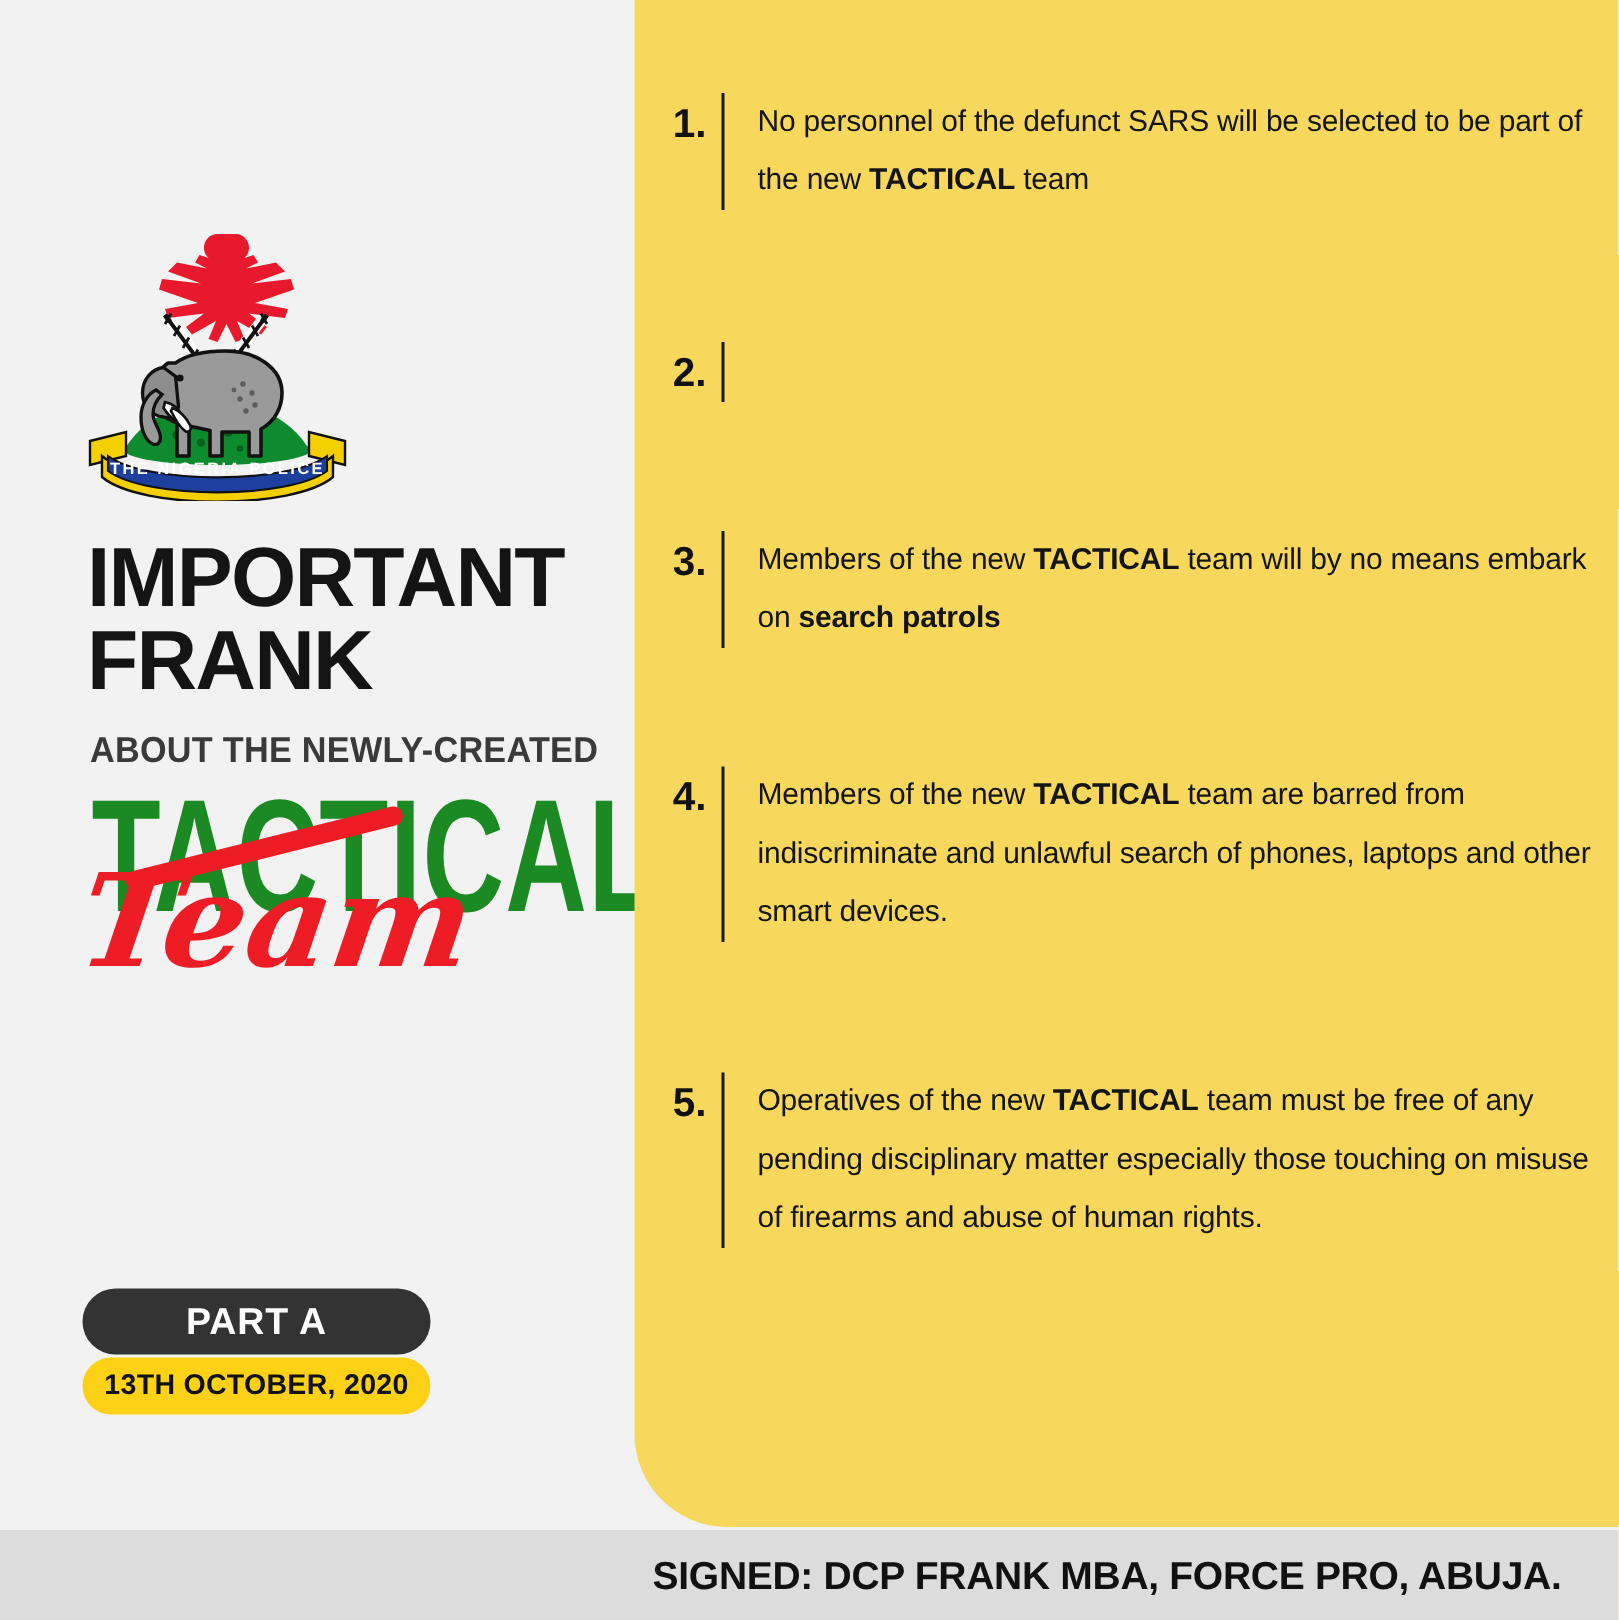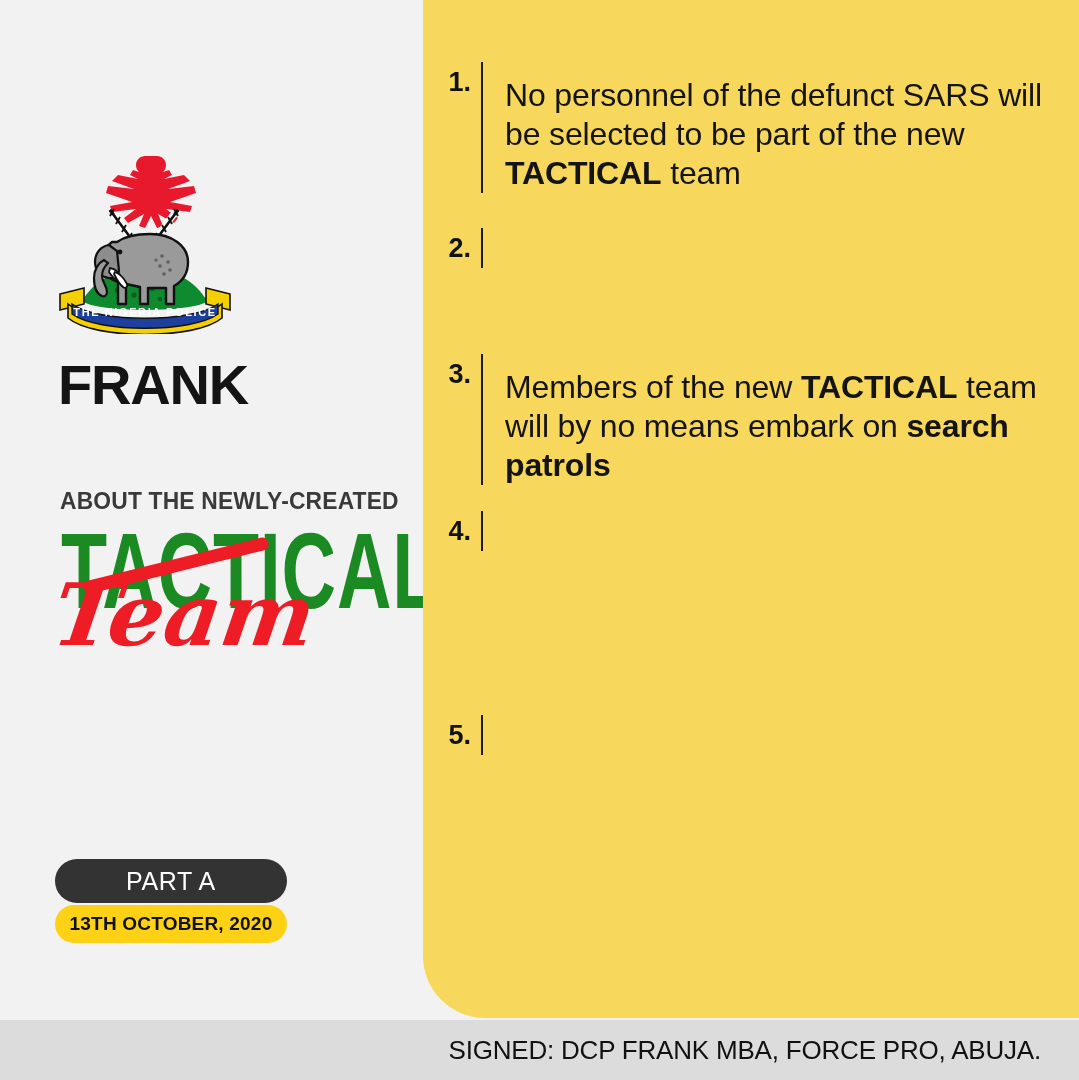--- a/index.html
+++ b/index.html
@@ -110,21 +110,21 @@
 
   .badge-part {
     position: absolute;
     left: 55px;
     top: 859px;
     width: 232px;
     height: 44px;
     background: #333333;
     border-radius: 22px;
     color: #ffffff;
-    font-weight: 400;
+    font-weight: 700;
     font-size: 25px;
     letter-spacing: 0.6px;
     display: flex;
     align-items: center;
     justify-content: center;
   }
   .badge-date {
     position: absolute;
     left: 55px;
     top: 905px;
@@ -179,45 +179,44 @@
   }
   .fact-rule {
     flex: 0 0 0px;
     width: 0;
     border-left: 2.5px solid #1a1a1a;
     align-self: stretch;
     margin-right: 22px;
   }
   .fact-text {
     flex: 1 1 auto;
-    font-size: 32px;
+    font-size: 20px;
     line-height: 39px;
     color: #141414;
     letter-spacing: -0.15px;
-    margin-top: 14px;
   }
   .fact-text b { font-weight: 800; }
 
   
   .footer-bar {
     position: absolute;
     left: 0;
     top: 1020px;
     width: 1079px;
     height: 60px;
     background: #dcdcdc;
   }
   .footer-text {
     position: absolute;
     right: 38px;
     top: 0;
     height: 60px;
     display: flex;
     align-items: center;
-    font-weight: 400;
+    font-weight: 700;
     font-size: 26px;
     letter-spacing: -0.2px;
     color: #111111;
   }
 </style>
 </head>
 <body>
 
 <div id="poster">
 
@@ -280,20 +279,21 @@
           <path d="M8 156 l24 -6 l0 16 l-24 6 z" fill="#f5d000" stroke="#111" stroke-width="1.6"></path>
           <path d="M178 156 l-24 -6 l0 16 l24 6 z" fill="#f5d000" stroke="#111" stroke-width="1.6"></path>
           <path d="M16 166 c26 22 128 22 154 0 l0 14 c-26 22 -128 22 -154 0 z" fill="#f5d000" stroke="#111" stroke-width="1.6"></path>
           <path d="M20 166 c26 19 120 19 146 0 l0 10 c-26 19 -120 19 -146 0 z" fill="#1d3f9e" stroke="#111" stroke-width="1.4"></path>
         </g>
         <text x="93" y="178" font-family="Liberation Sans, sans-serif" font-size="11" font-weight="700" fill="#ffffff" text-anchor="middle" letter-spacing="1.6">THE NIGERIA POLICE</text>
       </svg>
     </div>
 
     <div class="headline">
+      <span>IMPORTANT</span>
       <span class="l2">FRANK</span>
     </div>
 
     <div class="subhead">ABOUT THE NEWLY-CREATED</div>
 
     <div class="tactical-wrap">
       <div class="tactical-word">TACTICAL</div>
       <div class="team-stroke"></div>
       <div class="team-script">Team</div>
     </div>
@@ -314,24 +314,26 @@
           <div class="fact-rule"></div>
         </div>
         <div class="fact" style="top: 354px;">
           <div class="fact-num">3.</div>
           <div class="fact-rule"></div>
           <div class="fact-text">Members of the new <b>TACTICAL</b> team will by no means embark on <b>search patrols</b></div>
         </div>
         <div class="fact" style="top: 511px;">
           <div class="fact-num">4.</div>
           <div class="fact-rule"></div>
+          <div class="fact-text">Members of the new <b>TACTICAL</b> team are barred from indiscriminate and unlawful search of phones, laptops and other smart devices.</div>
         </div>
         <div class="fact" style="top: 715px;">
           <div class="fact-num">5.</div>
           <div class="fact-rule"></div>
+          <div class="fact-text">Operatives of the new <b>TACTICAL</b> team must be free of any pending disciplinary matter especially those touching on misuse of firearms and abuse of human rights.</div>
         </div>
       </div>
   </div>
 
   <div class="footer-bar">
     <div class="footer-text">SIGNED: DCP FRANK MBA, FORCE PRO, ABUJA.</div>
   </div>
 </div>
 
 </body></html>

